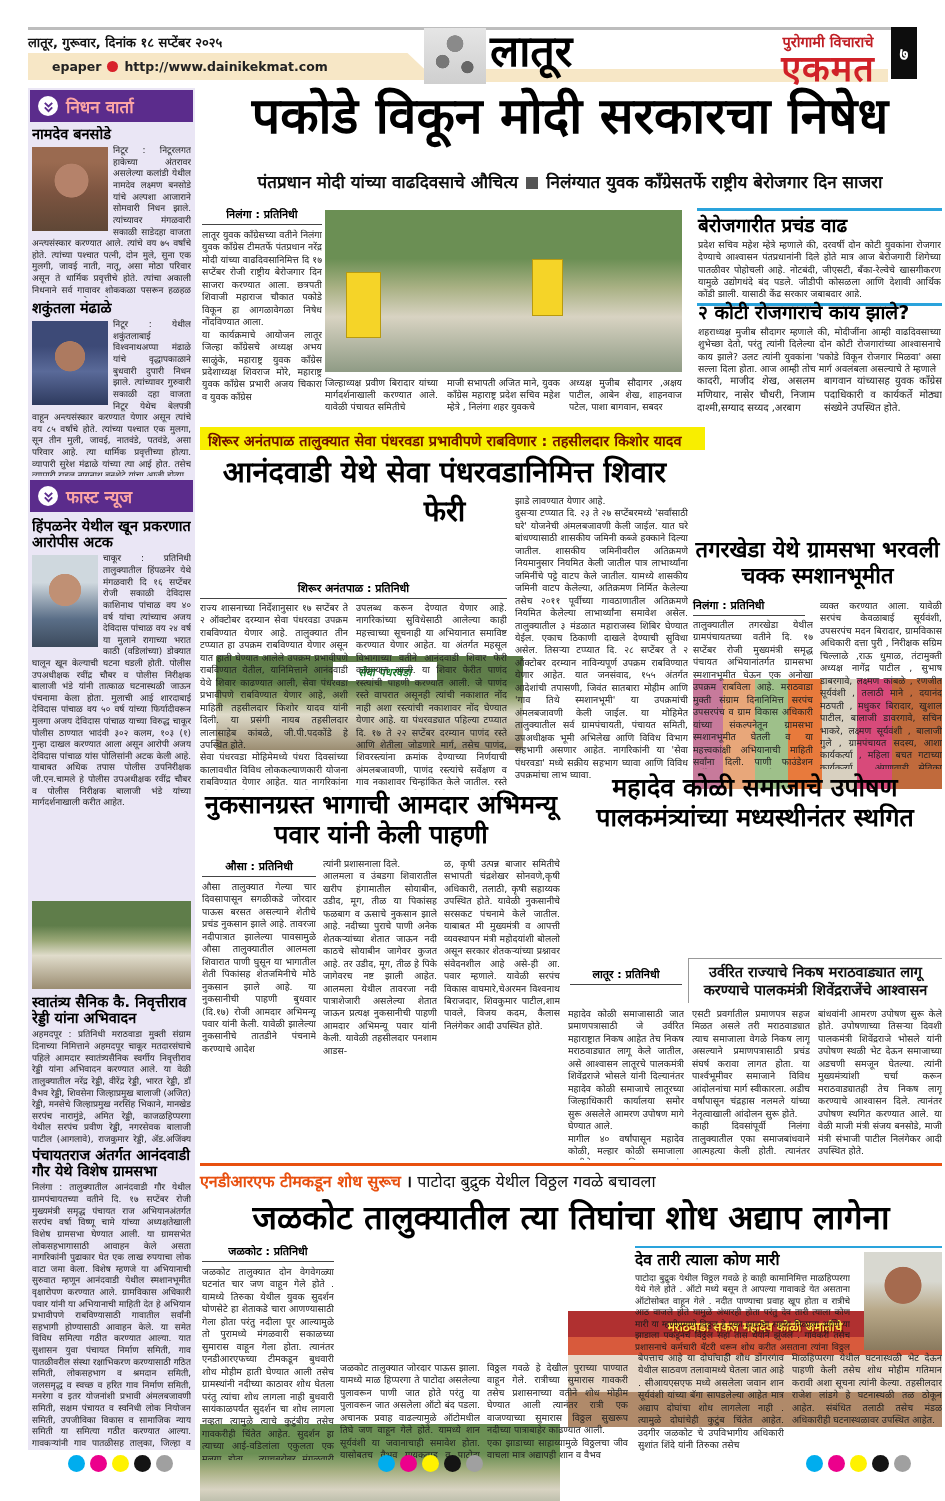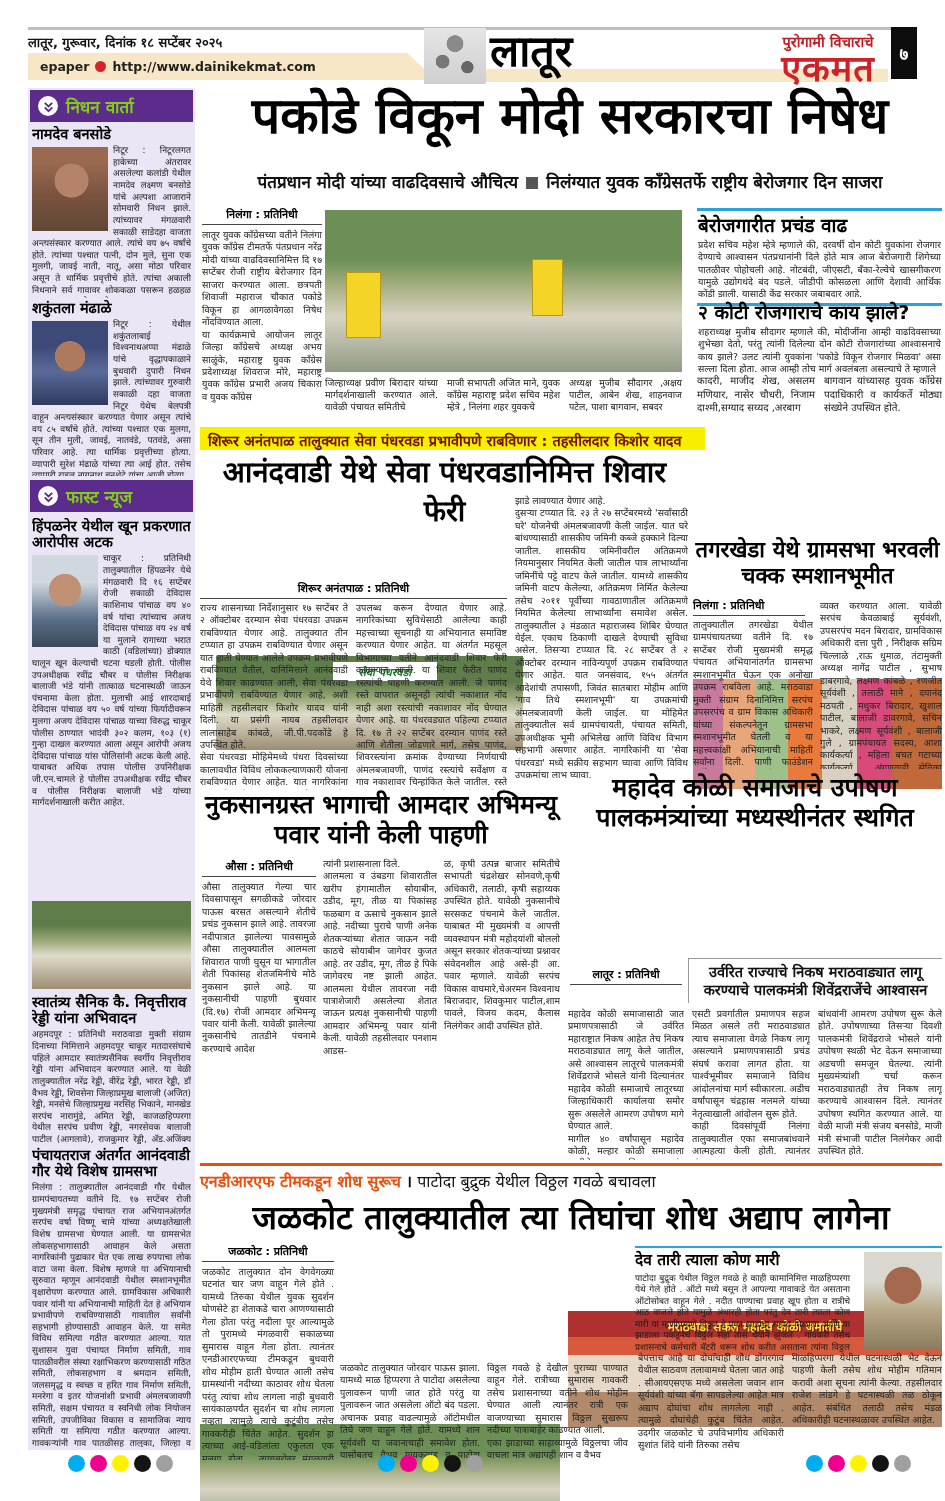--- a/index.html
+++ b/index.html
@@ -4,38 +4,38 @@
 <style>
   html,body{margin:0;padding:0;background:#fff;}
   .page{position:relative;width:945px;height:1501px;background:#fff;overflow:hidden;
         font-family:"DejaVu Sans","Liberation Sans",sans-serif;color:#1a1a1a;}
   .abs{position:absolute;}
   
   .top-rule{left:28px;top:27px;width:889px;height:3px;background:#bdbdbd;}
   .hdr-date{left:28px;top:33px;font-size:13px;font-weight:bold;color:#111;}
   .hdr-epaper{left:28px;top:53px;width:408px;height:27px;background:#f7e7c6;
       clip-path:polygon(0 0,93% 0,100% 100%,0 100%);display:flex;align-items:center;
-      padding-left:12px;box-sizing:border-box;font-size:12.5px;font-weight:bold;color:#222;gap:6px;}
+      padding-left:24px;box-sizing:border-box;font-size:12.5px;font-weight:bold;color:#222;gap:6px;}
   .red-dot{width:11px;height:11px;border-radius:50%;background:#d8222a;display:inline-block;}
   .hdr-beige2{left:433px;top:69px;width:455px;height:13px;background:#f7e7c6;
       clip-path:polygon(2% 0,100% 0,100% 100%,0 100%);}
   .logo-art{left:424px;top:28px;width:62px;height:56px;background:
       radial-gradient(circle at 50% 28%,#8a8a8a 0 16%,rgba(0,0,0,0) 17%),
       radial-gradient(circle at 30% 60%,#777 0 12%,rgba(0,0,0,0) 13%),
       radial-gradient(circle at 70% 70%,#666 0 10%,rgba(0,0,0,0) 11%),
       linear-gradient(#e5e5e5,#cfcfcf);}
   .hdr-city{left:490px;top:28px;width:180px;font-size:43px;font-weight:800;color:#000;line-height:1.1;}
   .hdr-tagline{left:768px;top:31px;width:120px;text-align:center;font-size:14.5px;font-weight:bold;color:#c01e24;}
   .hdr-masthead{left:752px;top:43px;width:152px;text-align:center;font-size:36px;font-weight:800;color:#d02128;letter-spacing:1px;}
   .hdr-pagenum{left:891px;top:27px;width:26px;height:52px;background:#0d0d0d;color:#fff;
       display:flex;align-items:center;justify-content:center;font-size:17px;font-weight:bold;}
   
   .sidebar{left:28px;top:88px;width:167px;height:1362px;background:#eae6f5;}
   .sidebar .abs{position:absolute;}
-  .sec-head{left:2px;width:163px;height:32px;background:#5b2c8c;color:#84cc16;display:flex;
+  .sec-head{left:2px;width:163px;height:32px;background:#5b2c8c;color:#fca5a5;display:flex;
       align-items:center;gap:8px;padding-left:8px;box-sizing:border-box;font-size:17px;font-weight:bold;}
   .sec-ico{width:20px;height:20px;border-radius:50%;background:#fff;display:flex;align-items:center;justify-content:center;flex:none;}
   .sb-art{left:4px;width:159px;overflow:hidden;}
   .sb-art h3{margin:0 0 3px 0;font-size:14.5px;font-weight:bold;line-height:1.12;color:#000;}
   .bd{font-size:8.8px;line-height:1.32;text-align:justify;color:#222;white-space:pre-line;}
   .pic{float:left;margin:2px 5px 2px 0;}
   .ph{overflow:hidden;position:relative;}
   .ph-oldman{background:radial-gradient(circle at 52% 40%,#b5826a 0 26%,rgba(0,0,0,0) 27%),
       linear-gradient(180deg,#9a6a50 0 18%,#7c5440 55%,#5f4736 100%);}
   .ph-oldwoman{background:radial-gradient(circle at 50% 42%,#ad7a60 0 24%,rgba(0,0,0,0) 25%),

